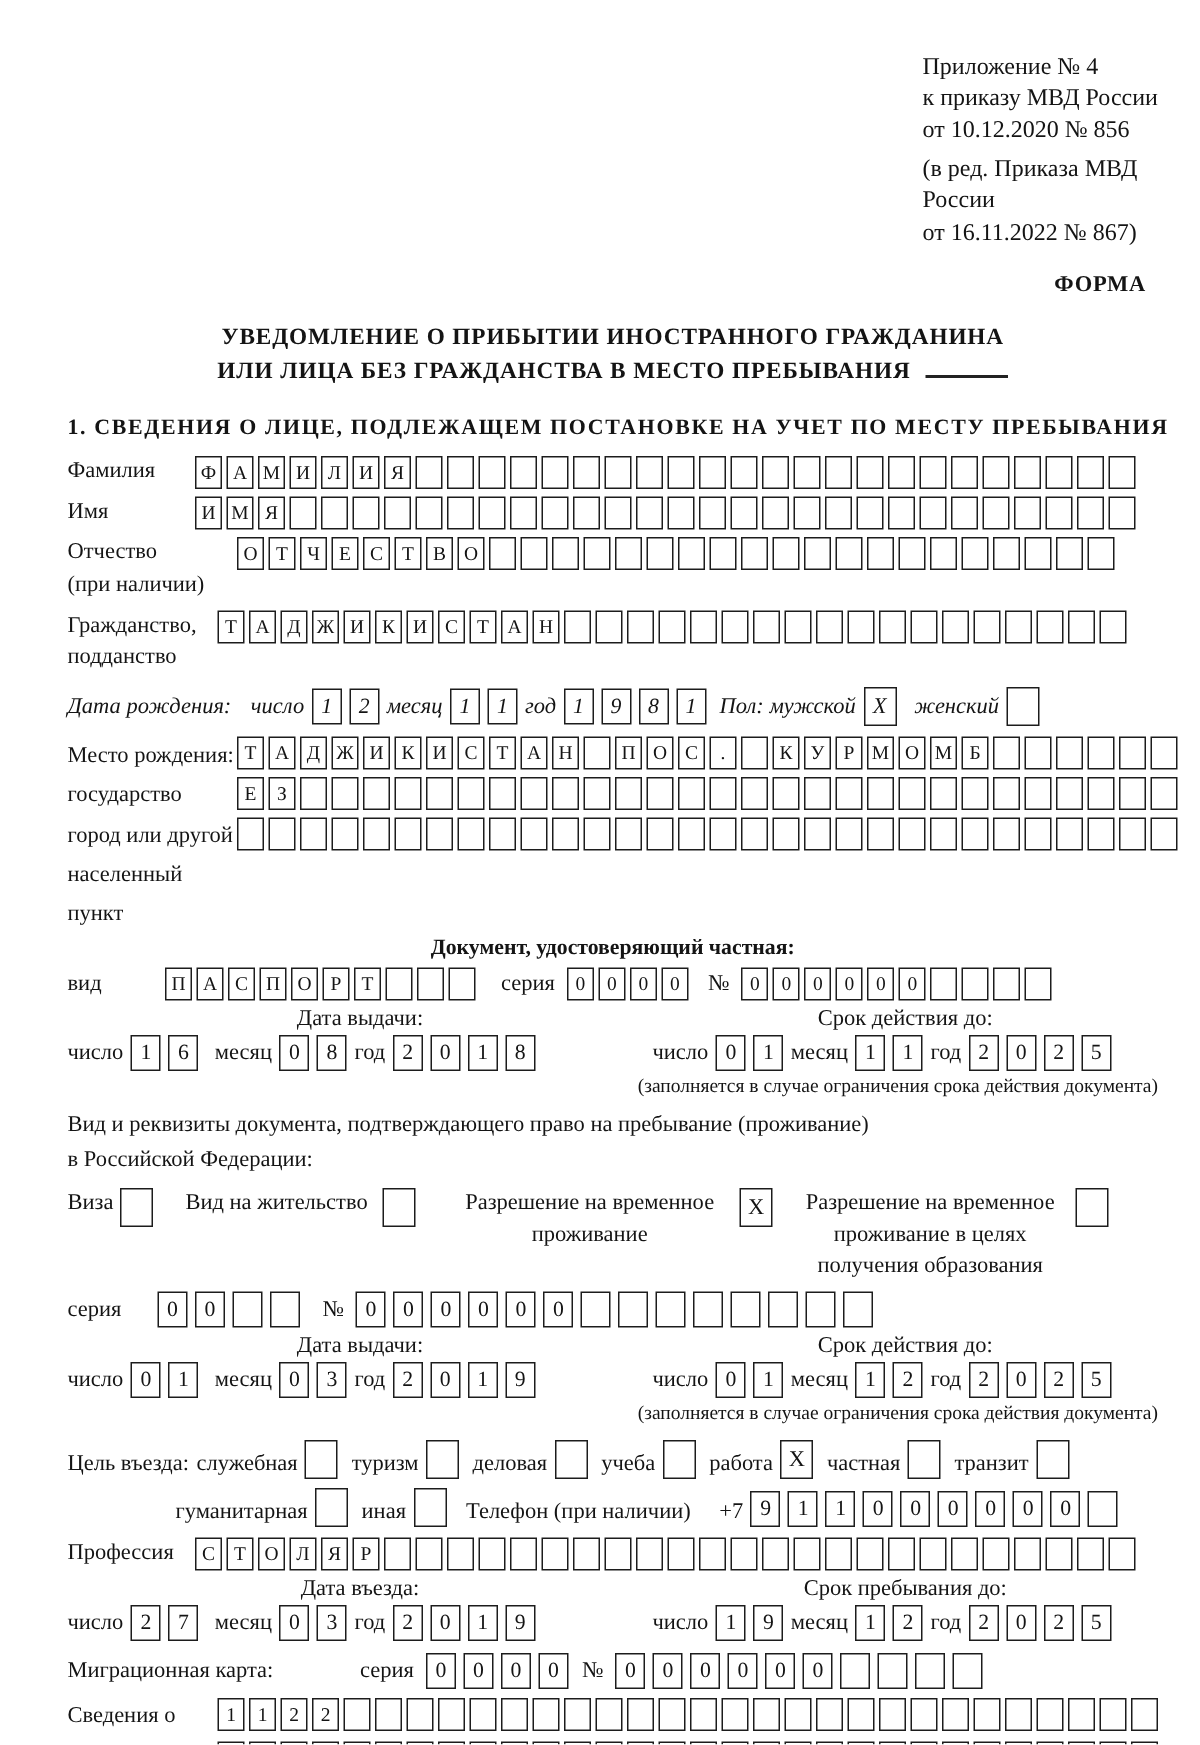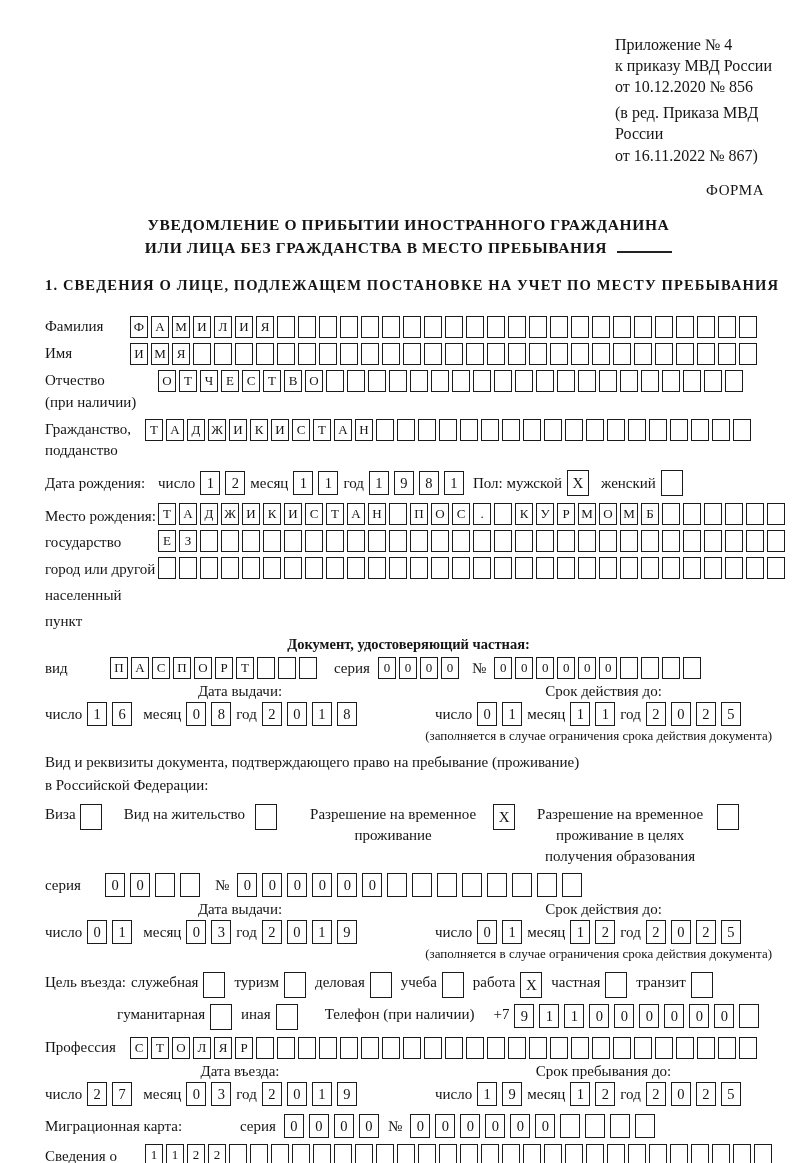--- a/index.html
+++ b/index.html
@@ -3,21 +3,21 @@
 <meta charset="utf-8">
 <style>
   html,body{margin:0;padding:0;background:#fff;}
   .page{
     width:800px;height:1163px;box-sizing:border-box;
     padding:34px 28px 16px 45px;overflow:hidden;
     font-family:"Liberation Serif",serif;color:#141414;background:#fff;
   }
   .appendix{margin-left:570px;font-size:16px;line-height:1.32;}
   .appendix .gap{height:5px;}
-  .forma{ text-align:right;padding-right:8px;margin-top:16px;font-weight:normal;font-size:15px;letter-spacing:.5px;}
+  .forma{ text-align:right;padding-right:8px;margin-top:16px;font-weight:bold;font-size:15px;letter-spacing:.5px;}
   .title{margin-top:14px;text-align:center;font-weight:bold;font-size:15.5px;line-height:1.5;letter-spacing:.6px;}
   .blank-line{display:inline-block;width:55px;border-bottom:2px solid #222;height:12px;margin-left:10px;}
   .section-h{margin-top:18px;font-weight:bold;font-size:14.6px;letter-spacing:1.1px;text-align:left;white-space:nowrap;}
   .frow{display:flex;align-items:flex-start;margin-top:5px;}
   .lbl{font-size:15px;line-height:1.35;flex-shrink:0;}
   .lbl2{font-size:15px;line-height:1.45;flex-shrink:0;}
   .cells{display:flex;flex-wrap:nowrap;}
   .cell{
     box-sizing:border-box;width:18px;height:22px;border:1.6px solid #1c1c1c;margin-right:3px;
     display:inline-flex;align-items:center;justify-content:center;
@@ -31,21 +31,21 @@
   .colhead .right{flex:1;text-align:center;}
   .drow{display:flex;margin-top:2px;align-items:center;}
   .drow .grp{display:flex;align-items:center;}
   .drow .left{width:390px;}
   .drow .lbl{margin-right:5px;}
   .note{font-size:13px;text-align:right;margin-top:2px;}
   .plain{font-size:15px;margin-top:7px;line-height:1.5;}
   .cbrow{display:flex;align-items:flex-start;margin-top:8px;}
   .cbitem{display:flex;align-items:flex-start;}
   .cbtxt{font-size:15px;line-height:1.4;text-align:center;}
-  .purpose{display:flex;align-items:flex-start;margin-top:10px;font-size:15px;}
+  .purpose{display:flex;align-items:flex-end;margin-top:10px;font-size:15px;}
   .purpose .lbl{margin-right:5px;}
   .purpose .cb{margin-right:9px;}
 </style>
 </head>
 <body>
 
 <div class="page">
 
   <div class="appendix">
     <div>Приложение № 4</div>
@@ -58,21 +58,21 @@
 
   <div class="forma">ФОРМА</div>
 
   <div class="title">
     <div>УВЕДОМЛЕНИЕ О ПРИБЫТИИ ИНОСТРАННОГО ГРАЖДАНИНА</div>
     <div><span>ИЛИ ЛИЦА БЕЗ ГРАЖДАНСТВА В МЕСТО ПРЕБЫВАНИЯ</span><span class="blank-line"></span></div>
   </div>
 
   <div class="section-h">1. СВЕДЕНИЯ О ЛИЦЕ, ПОДЛЕЖАЩЕМ ПОСТАНОВКЕ НА УЧЕТ ПО МЕСТУ ПРЕБЫВАНИЯ</div>
 
-  <div class="frow" style="margin-top:22px;">
+  <div class="frow" style="margin-top:10px;">
     <div class="lbl" style="width:85px;">Фамилия</div>
     <div class="cells">
         <span class="cell">Ф</span>
         <span class="cell">А</span>
         <span class="cell">М</span>
         <span class="cell">И</span>
         <span class="cell">Л</span>
         <span class="cell">И</span>
         <span class="cell">Я</span>
         <span class="cell"></span>
@@ -205,21 +205,21 @@
         <span class="cell"></span>
         <span class="cell"></span>
         <span class="cell"></span>
         <span class="cell"></span>
         <span class="cell"></span>
         <span class="cell"></span>
         <span class="cell"></span>
       </div>
   </div>
 
-  <div class="drow" style="margin-top:8px;">
+  <div class="drow" style="margin-top:8px;font-style:italic;">
     <span class="lbl">Дата рождения:</span>
     <span class="lbl" style="margin-left:8px;">число</span>
     <span class="cells dt">
         <span class="cell">1</span>
         <span class="cell">2</span>
       </span>
     <span class="lbl">месяц</span>
     <span class="cells dt">
         <span class="cell">1</span>
         <span class="cell">1</span>
@@ -582,21 +582,21 @@
 
   <div class="purpose" style="margin-top:6px;margin-left:72px;">
     <span class="lbl">гуманитарная</span>
     <span class="cells cb">
         <span class="cell"></span>
       </span>
     <span class="lbl">иная</span>
     <span class="cells cb">
         <span class="cell"></span>
       </span>
-    <span class="lbl" style="margin-left:18px;">Телефон (при наличии)</span>
+    <span class="lbl" style="margin-left:4px;">Телефон (при наличии)</span>
     <span class="lbl" style="margin-left:14px;">+7</span>
     <span class="cells dt">
         <span class="cell">9</span>
         <span class="cell">1</span>
         <span class="cell">1</span>
         <span class="cell">0</span>
         <span class="cell">0</span>
         <span class="cell">0</span>
         <span class="cell">0</span>
         <span class="cell">0</span>

